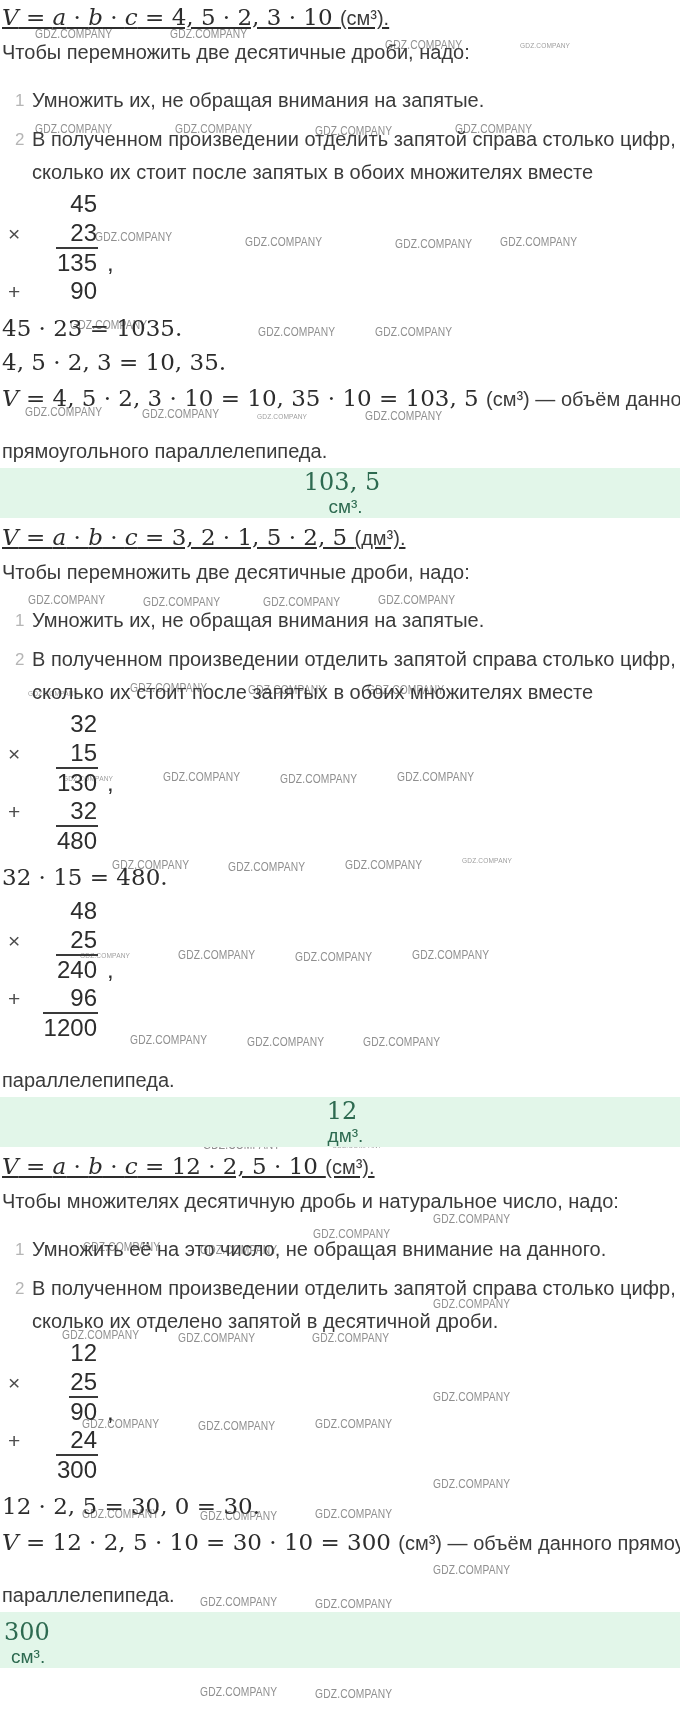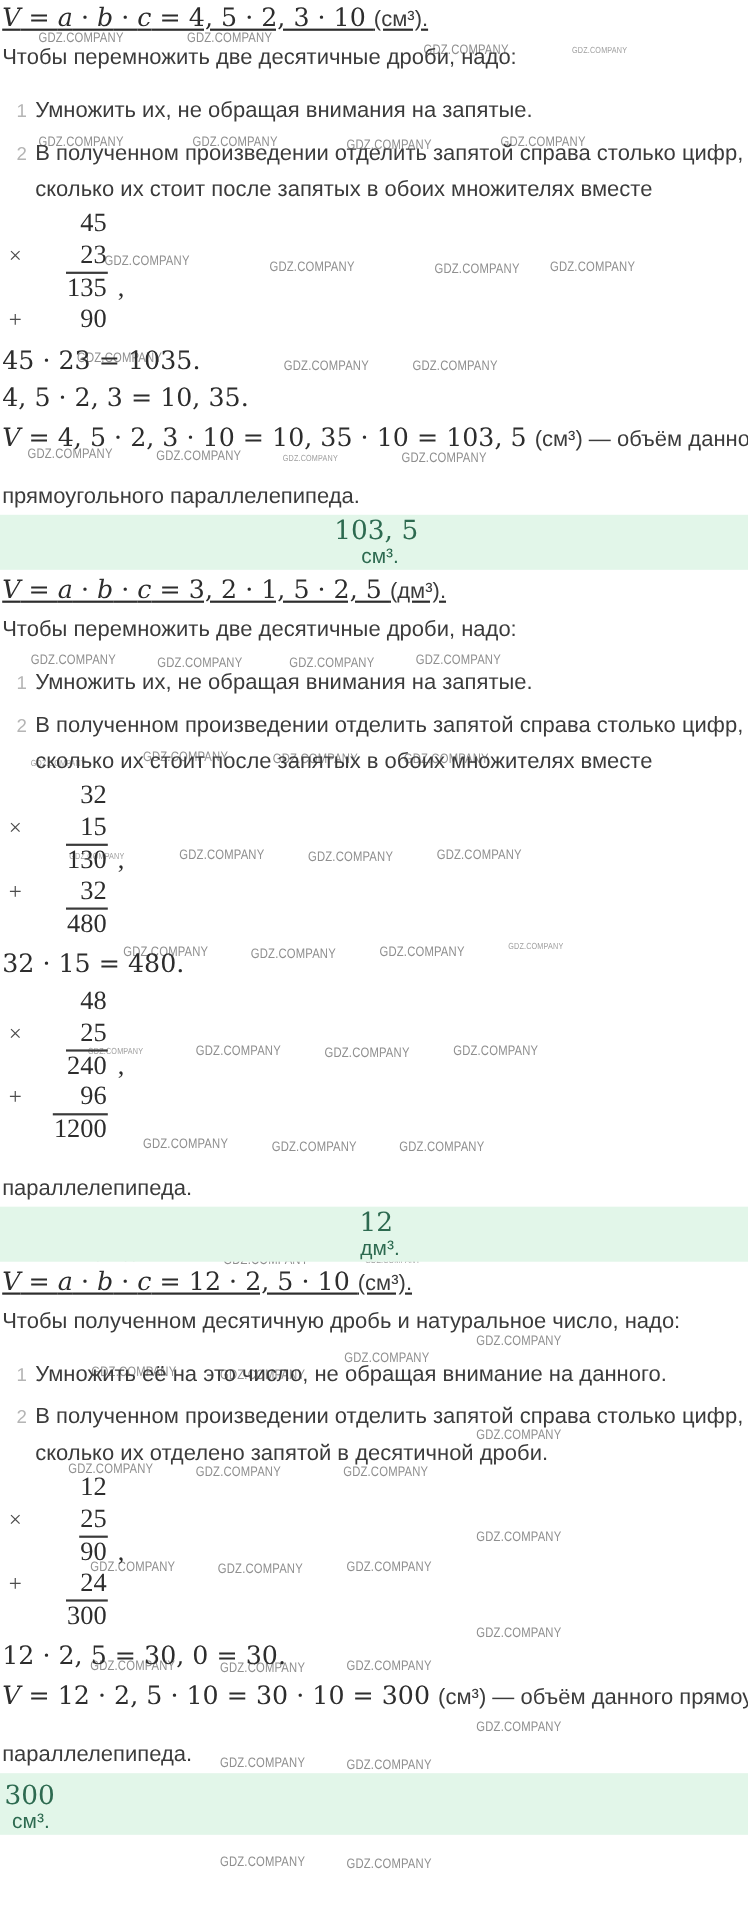--- a/index.html
+++ b/index.html
@@ -31,21 +31,21 @@
   .eq.cont{margin-top:28px;font-family:"Liberation Sans",sans-serif;font-size:20px;line-height:22px;color:#3b3b3b;}
 
   .body-text{font-size:20px;line-height:22px;color:#3b3b3b;margin:10px 0 0 0;}
 
   .step{display:flex;align-items:flex-start;margin-top:26px;}
   .step + .step{margin-top:16px;}
   .step-num{flex:none;width:17px;margin-left:13px;color:#b5b5b5;font-size:17px;line-height:23px;}
   .step-lines{font-size:20px;line-height:22px;color:#3b3b3b;}
   .step-lines .step-line + .step-line{margin-top:11px;}
 
-  .colmult{margin:6px 0 0 6px;font-family:Liberation Serif, serif;font-size:24px;color:#2d2d2d;}
+  .colmult{margin:6px 0 0 6px;font-family:Liberation Sans, sans-serif;font-size:24px;color:#2d2d2d;}
   .cm-row{display:flex;align-items:baseline;height:29px;line-height:29px;}
   .cm-sign{flex:none;width:24px;font-size:21px;color:#4d4d4d;}
   .cm-col{flex:none;width:66px;text-align:right;}
   .cm-num{display:inline-block;padding:0 1px;line-height:27px;}
   .cm-num.over{border-top:2px solid #3a3a3a;}
   .cm-after{margin-left:9px;color:#2d2d2d;}
 
   .answer-band{
     margin-top:6px;width:680px;margin-left:-2px;background:#e2f6e9;
     min-height:40px;display:flex;align-items:center;padding-left:4px;box-sizing:border-box;flex-direction:column;
@@ -242,21 +242,21 @@
           </div>
         </div>
         <div class="eq cont"><span class="t">параллелепипеда.</span></div>
         <div class="answer-band">
           <span class="ans-val">12</span>
           <span class="ans-unit">дм³.</span>
         </div>
       </div>
       <div class="section">
         <div class="eq formula"><span class="m"><em>V</em> = <em>a</em> · <em>b</em> · <em>c</em> = 12 · 2, 5 · 10 </span><span class="u">(см³).</span></div>
-        <p class="body-text">Чтобы полученном десятичную дробь и натуральное число, надо:</p>
+        <p class="body-text">Чтобы множителях десятичную дробь и натуральное число, надо:</p>
         <div class="step">
           <span class="step-num">1</span>
           <div class="step-lines">
             <div class="step-line">Умножить её на это число, не обращая внимание на данного.</div>
           </div>
         </div>
         <div class="step">
           <span class="step-num">2</span>
           <div class="step-lines">
             <div class="step-line">В полученном произведении отделить запятой справа столько цифр,</div>

